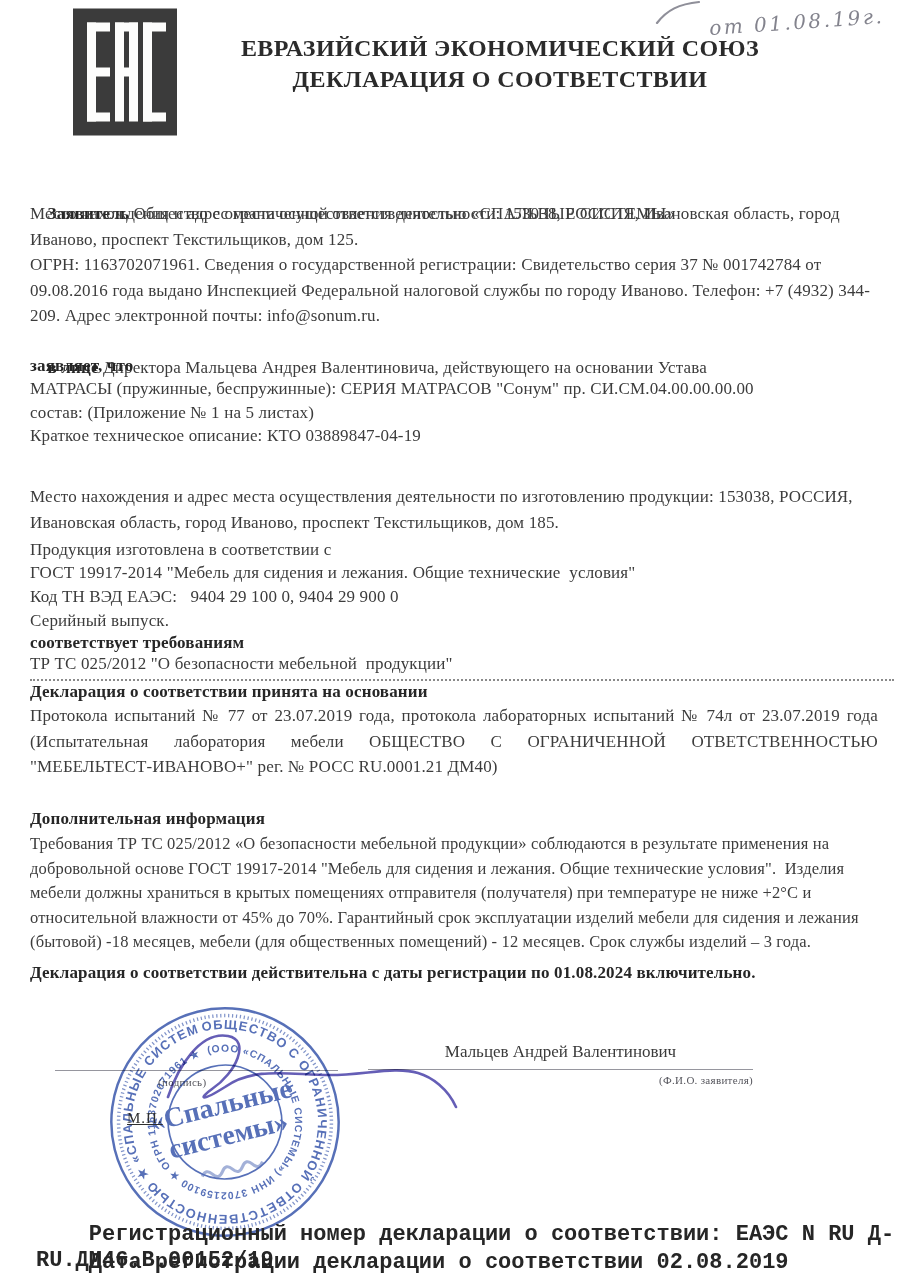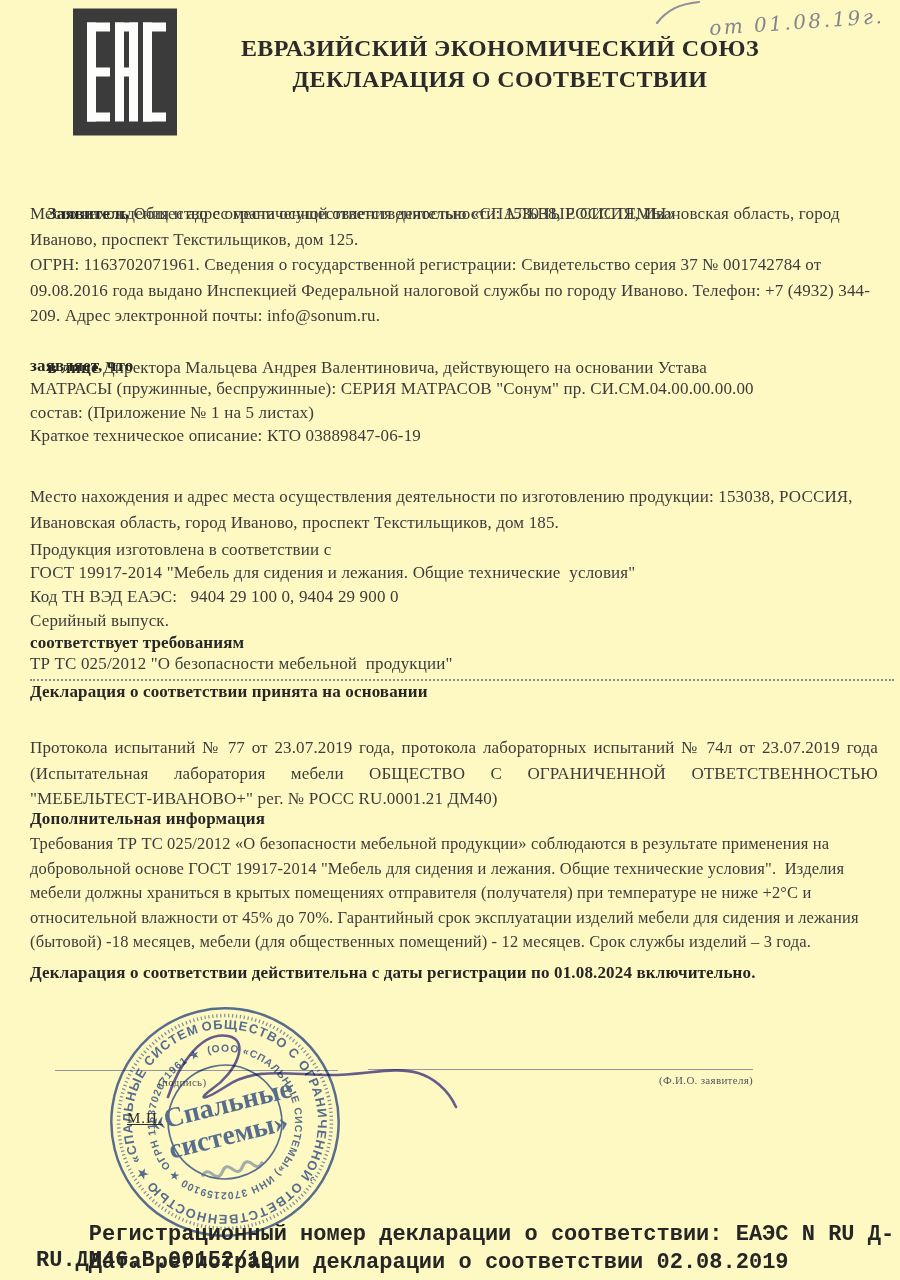--- a/index.html
+++ b/index.html
@@ -1,28 +1,28 @@
 <!DOCTYPE html>
 <html><head>
 <meta charset="utf-8">
 <style>
   html,body { margin:0; padding:0; background:#e9e9e9; }
   .page {
     position:relative; width:900px; height:1280px; margin:0 auto;
-    background:#fef9c3; overflow:hidden;
+    background:#ffffff; overflow:hidden;
     font-family:"Liberation Serif", serif; color:#3c3c3c;
   }
   .abs { position:absolute; }
   .line {
     position:absolute; left:30px; width:848px;
     font-size:17px; line-height:25.5px; white-space:pre-wrap; letter-spacing:0.15px;
   }
   .bold { font-weight:bold; color:#262626; }
   .blabel { font-weight:bold; color:#262626; }
-  .justify { text-align:justify;margin-top:32px; }
+  .justify { text-align:justify; }
   .dotted { border-bottom:2px dotted #8a8a8a; padding-bottom:2px; }
   .title {
     position:absolute; left:170px; top:33px; width:660px; text-align:center;
     font-weight:bold; font-size:24px; line-height:31px; color:#2b2b2b; letter-spacing:0.4px;
   }
   .handnote {
     position:absolute; top:10px; right:16px;
     font-family:"DejaVu Serif", serif; font-style:italic;
     font-size:20px; letter-spacing:2.5px; color:#83838d;
     transform:rotate(-4deg); white-space:nowrap;
@@ -81,21 +81,21 @@
   <div class="line" style="top:201px">Место нахождения и адрес места осуществления деятельности: 153038, РОССИЯ, Ивановская область, город Иваново, проспект Текстильщиков, дом 125.</div>
   <div class="line" style="top:252px">ОГРН: 1163702071961. Сведения о государственной регистрации: Свидетельство серия 37 № 001742784 от 09.08.2016 года выдано Инспекцией Федеральной налоговой службы по городу Иваново. Телефон: +7 (4932) 344-209. Адрес электронной почты: info@sonum.ru.</div>
 
   <div class="line" style="top:329px">
     <span class="blabel">в лице </span><span>Директора Мальцева Андрея Валентиновича, действующего на основании Устава</span>
   </div>
 
   <div class="line bold" style="top:353px">заявляет, что</div>
   <div class="line" style="top:376px">МАТРАСЫ (пружинные, беспружинные): СЕРИЯ МАТРАСОВ "Сонум" пр. СИ.СМ.04.00.00.00.00</div>
   <div class="line" style="top:400px">состав: (Приложение № 1 на 5 листах)</div>
-  <div class="line" style="top:423px">Краткое техническое описание: КТО 03889847-06-19</div>
+  <div class="line" style="top:423px">Краткое техническое описание: КТО 03889847-04-19</div>
 
   <div class="line" style="top:484px">Место нахождения и адрес места осуществления деятельности по изготовлению продукции: 153038, РОССИЯ, Ивановская область, город Иваново, проспект Текстильщиков, дом 185.</div>
 
   <div class="line" style="top:537px">Продукция изготовлена в соответствии с</div>
   <div class="line" style="top:560px">ГОСТ 19917-2014 "Мебель для сидения и лежания. Общие технические  условия"</div>
   <div class="line" style="top:584px">Код ТН ВЭД ЕАЭС:   9404 29 100 0, 9404 29 900 0</div>
   <div class="line" style="top:608px">Серийный выпуск.</div>
 
   <div class="line bold" style="top:630px">соответствует требованиям</div>
   <div class="line dotted" style="top:651px; width:864px;">ТР ТС 025/2012 "О безопасности мебельной  продукции"</div>
@@ -105,20 +105,21 @@
 
   <div class="line bold" style="top:806px">Дополнительная информация</div>
   <div class="line addl" style="top:832px">Требования ТР ТС 025/2012 «О безопасности мебельной продукции» соблюдаются в результате применения на добровольной основе ГОСТ 19917-2014 "Мебель для сидения и лежания. Общие технические условия".  Изделия мебели должны храниться в крытых помещениях отправителя (получателя) при температуре не ниже +2°С и относительной влажности от 45% до 70%. Гарантийный срок эксплуатации изделий мебели для сидения и лежания (бытовой) -18 месяцев, мебели (для общественных помещений) - 12 месяцев. Срок службы изделий – 3 года.</div>
 
   <div class="line bold" style="top:960px">Декларация о соответствии действительна с даты регистрации по 01.08.2024 включительно.</div>
 
   <div class="sig-rule" style="left:55px; top:1070px; width:283px;"></div>
   <div class="small-label" style="left:127px; top:1076px;padding-left:31px;">(подпись)</div>
   <div class="mp" style="left:127px; top:1110px;">М.П.</div>
 
+  <div class="name-center" style="left:368px; top:1042px; width:385px;">Мальцев Андрей Валентинович</div>
   <div class="sig-rule" style="left:368px; top:1069px; width:385px;"></div>
   <div class="small-label" style="left:368px; top:1074px; width:385px; text-align:right;">(Ф.И.О. заявителя)</div>
 
   <svg class="stamp-svg" viewBox="0 0 300 300" aria-hidden="true">
     <g transform="rotate(-14 150 150)" fill="none" stroke="#3f5cae">
       <circle cx="150" cy="150" r="110" stroke-width="2.4"></circle>
       <circle cx="150" cy="150" r="103" stroke-width="3.4" stroke-dasharray="1.2,2.6" opacity="0.75"></circle>
       <circle cx="150" cy="150" r="55" stroke-width="1.6"></circle>
       <defs>
         <path id="ringA" d="M150,60 a90,90 0 1,1 -0.1,0"></path>

